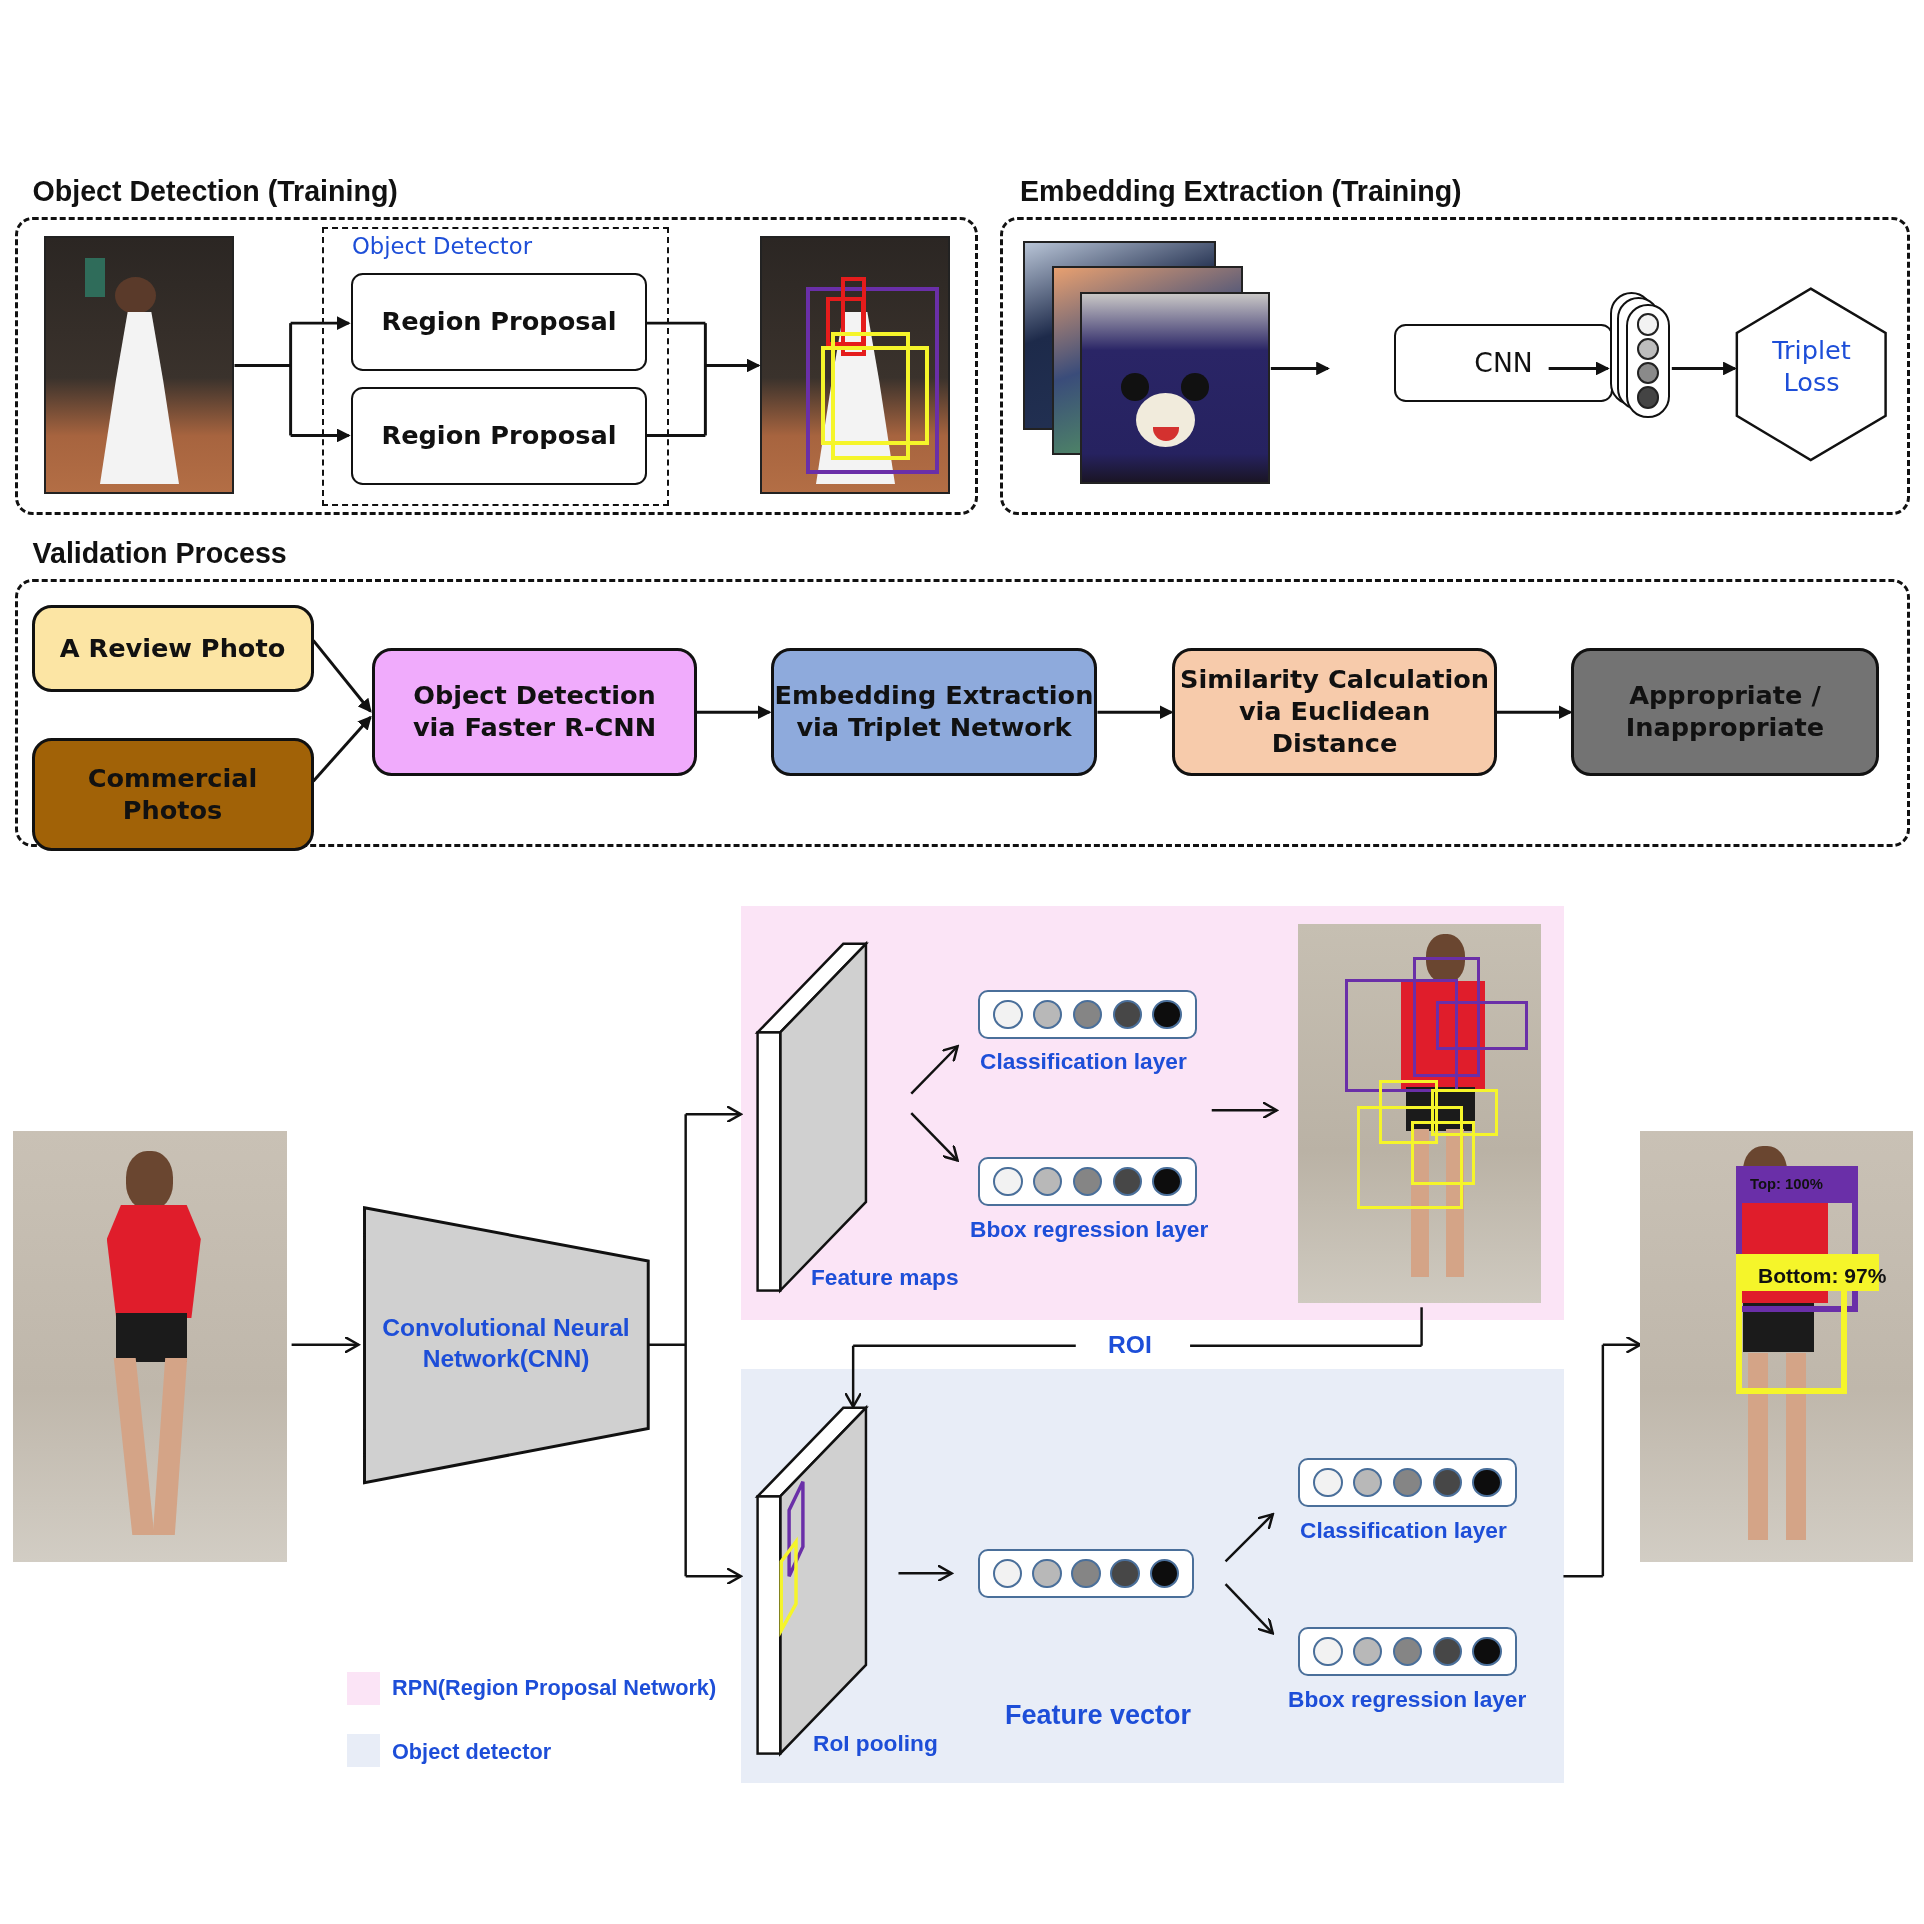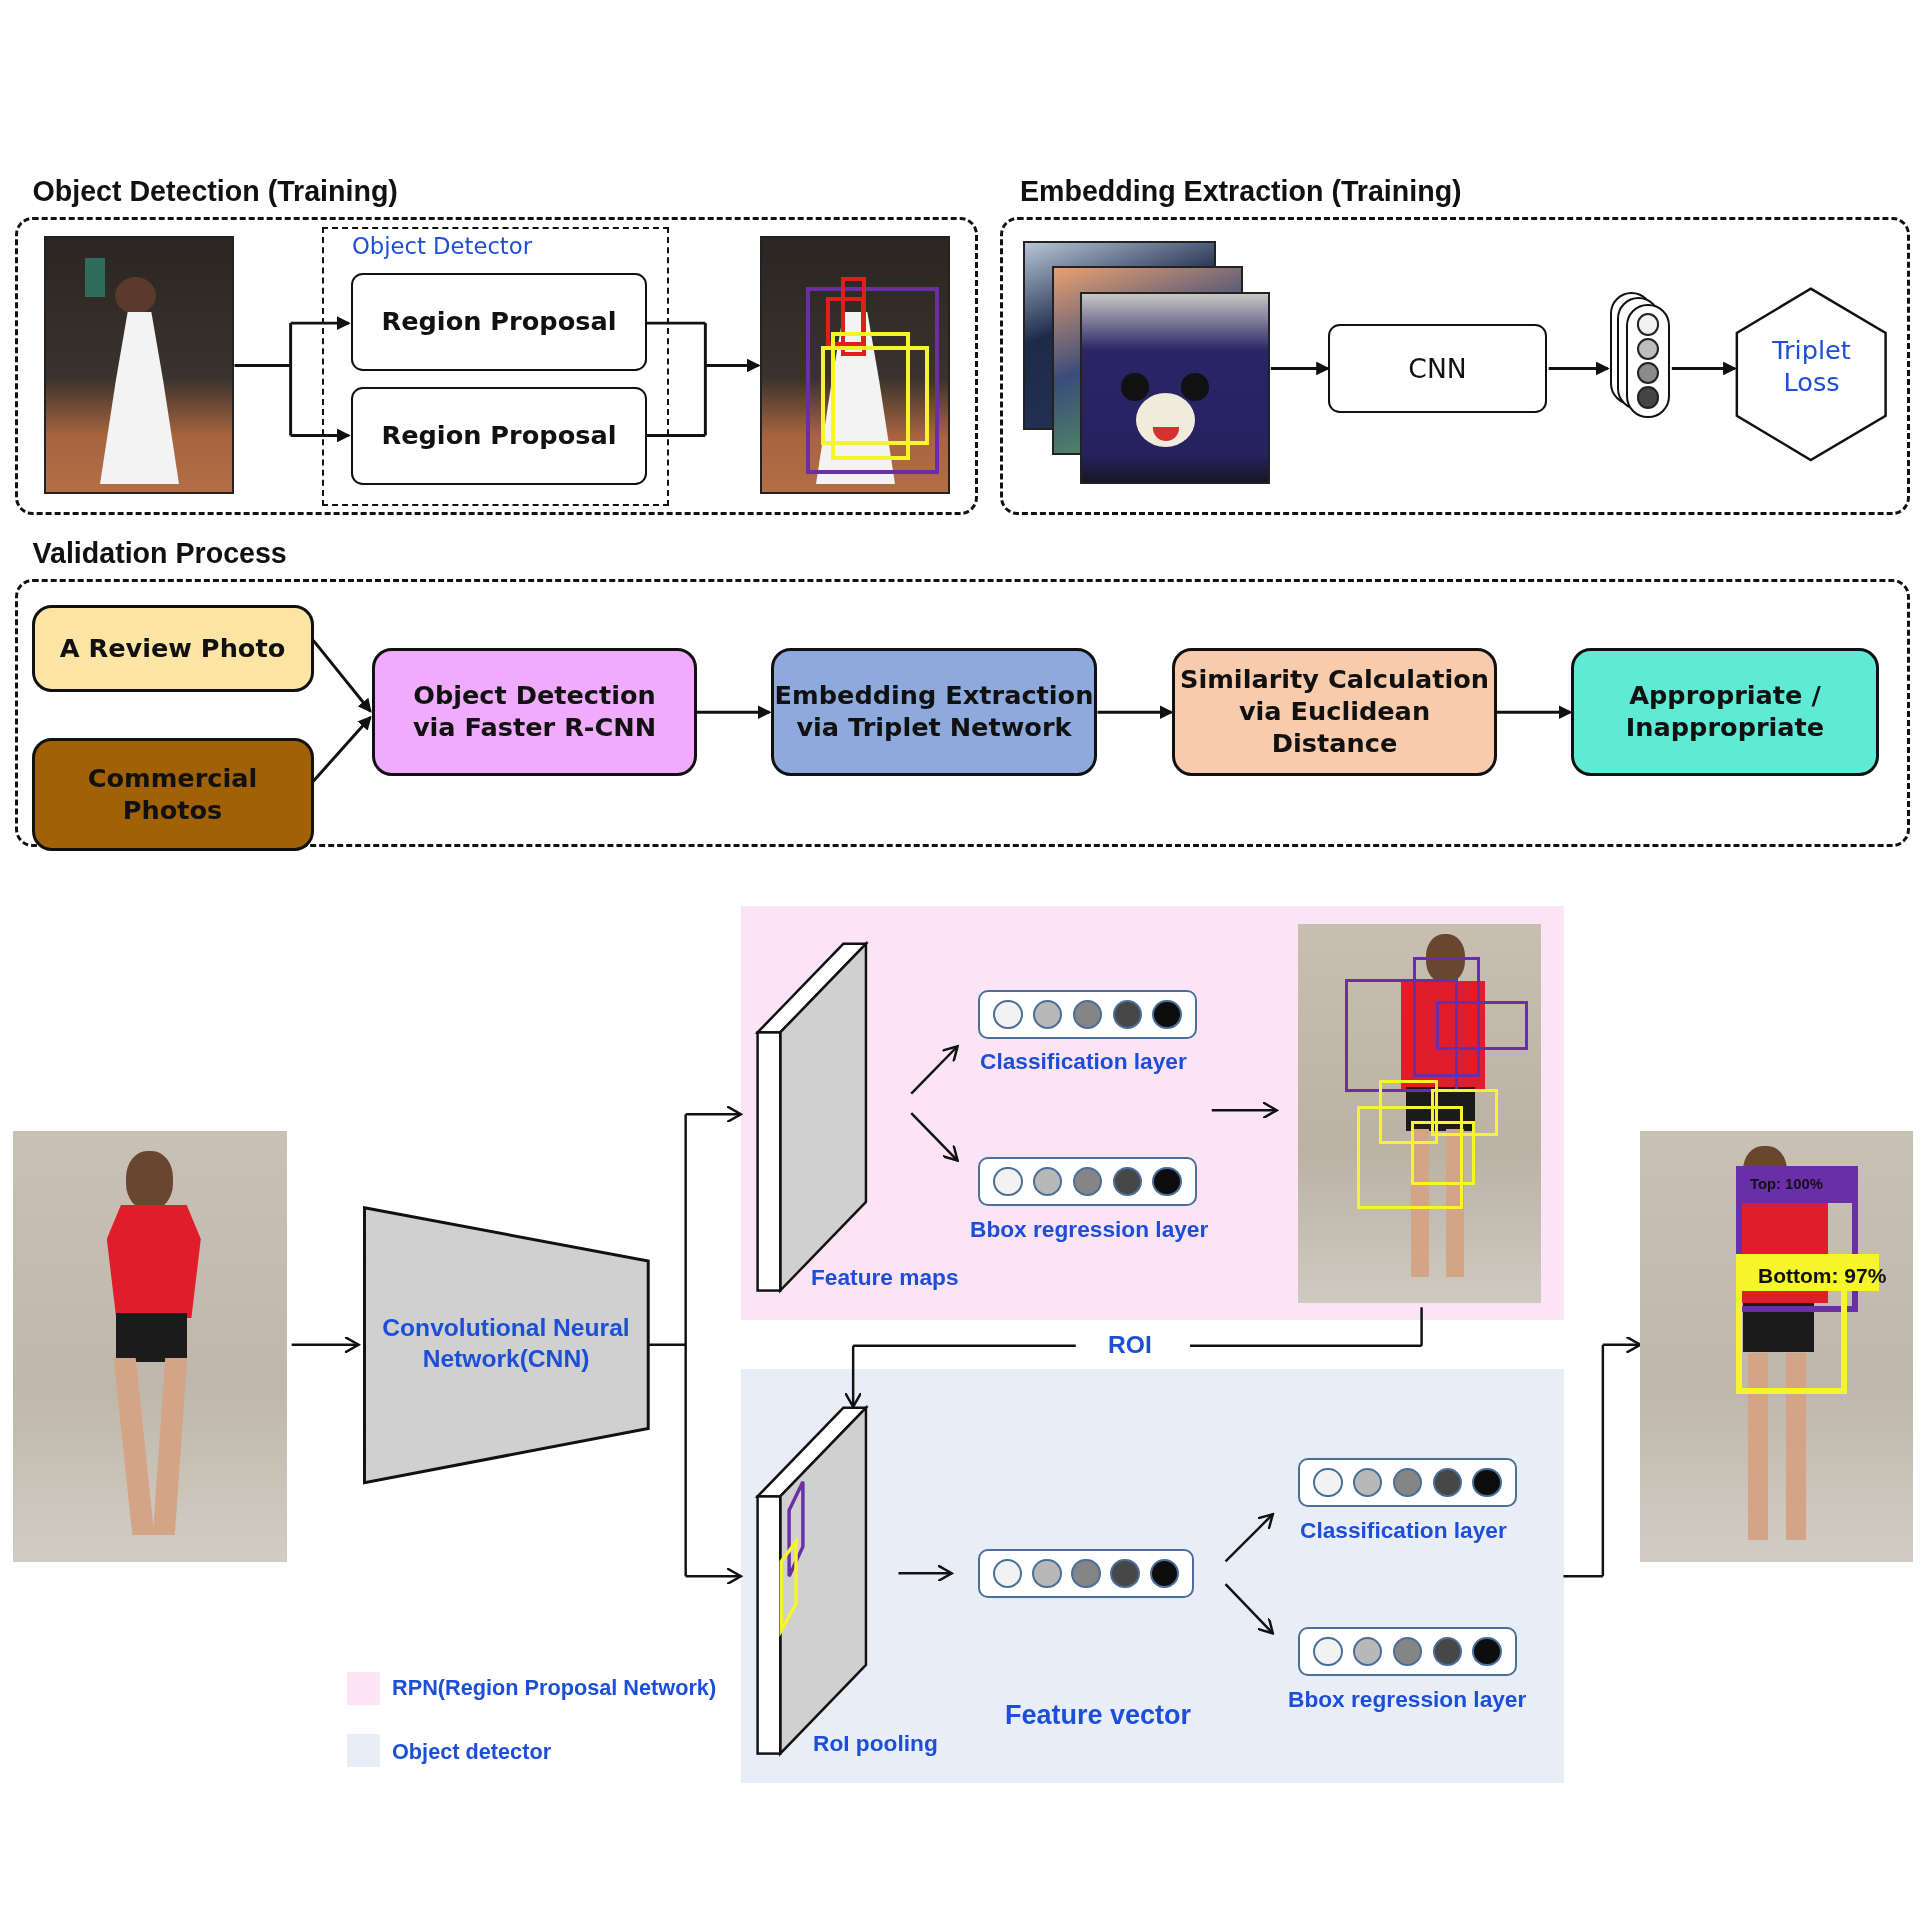--- a/index.html
+++ b/index.html
@@ -47,21 +47,21 @@
 
 <div class="photo" style="left:1023px; top:241px; width:193px; height:189px; border:2px solid #222; background:linear-gradient(160deg,#b8c4d6 0%,#1d2a4a 40%,#243356 100%);"></div>
 <div class="photo" style="left:1052px; top:266px; width:191px; height:189px; border:2px solid #222; background:linear-gradient(160deg,#e8a070 0%,#3a4c7a 45%,#5ba85a 100%);"></div>
 <div class="photo" style="left:1080px; top:292px; width:190px; height:192px; border:2px solid #222; background:linear-gradient(180deg,#c9c7c6 0%,#2a2566 30%,#262260 85%,#1a1525 100%);">
   <div class="abs" style="left:54px; top:99px; width:59px; height:54px; border-radius:50%; background:#f1ebdc;"></div>
   <div class="abs" style="left:39px; top:79px; width:27.6px; height:27.6px; border-radius:50%; background:#111;"></div>
   <div class="abs" style="left:99px; top:79px; width:27.6px; height:27.6px; border-radius:50%; background:#111;"></div>
   <div class="abs" style="left:71px; top:133px; width:25.6px; height:13.8px; border-radius:0 0 12.8px 12.8px; background:#d4312f;"></div>
 </div>
 
-<div class="rbox" style="left:1328px; top:324px; width:219px; height:89px; font-weight:normal; font-size:26.6px;">CNN</div>
+<div class="rbox" style="left:1394px; top:324px; width:219px; height:78px; font-weight:normal; font-size:26.6px;">CNN</div>
 
 <div class="abs" style="left:1610px; top:292px; width:43px; height:113px; border:2.5px solid #111; border-radius:21.7px; background:#fff; box-sizing:border-box;"></div>
 <div class="abs" style="left:1617px; top:297px; width:43px; height:113px; border:2.5px solid #111; border-radius:21.7px; background:#fff; box-sizing:border-box;"></div>
 <div class="abs" style="left:1626px; top:304px; width:44px; height:114px; border:2.5px solid #111; border-radius:21.7px; background:#fff; box-sizing:border-box; display:flex; flex-direction:column; align-items:center; justify-content:space-evenly; padding:5.9px 0;">
   <div style="width:18.7px;height:18.7px;border-radius:50%;border:2px solid #222;background:#f2f2f2;"></div>
   <div style="width:18.7px;height:18.7px;border-radius:50%;border:2px solid #222;background:#bdbdbd;"></div>
   <div style="width:18.7px;height:18.7px;border-radius:50%;border:2px solid #222;background:#8a8a8a;"></div>
   <div style="width:18.7px;height:18.7px;border-radius:50%;border:2px solid #222;background:#444;"></div>
 </div>
 
@@ -112,21 +112,21 @@
 
 <div class="vbox" style="left:31.5px; top:597px; width:282px; height:87px; background:#fce5a4;margin-top:8px;">A Review Photo</div>
 <div class="vbox" style="left:31.5px; top:738px; width:282px; height:113px; background:#a16207;">Commercial
 Photos</div>
 <div class="vbox" style="left:372px; top:648px; width:325px; height:128px; background:#f0abfc;">Object Detection
 via Faster R-CNN</div>
 <div class="vbox" style="left:771px; top:648px; width:326px; height:128px; background:#8eaadc;">Embedding Extraction
 via Triplet Network</div>
 <div class="vbox" style="left:1172px; top:648px; width:325px; height:128px; background:#f7cbab;">Similarity Calculation
 via Euclidean Distance</div>
-<div class="vbox" style="left:1571px; top:648px; width:308px; height:128px; background:#5eead4;">Appropriate /
+<div class="vbox" style="left:1571px; top:648px; width:308px; height:128px; background:#737373;">Appropriate /
 Inappropriate</div>
 
 <div class="abs" style="left:741px; top:906px; width:823px; height:414px; background:#fbe4f6;"></div>
 <div class="abs" style="left:741px; top:1369px; width:823px; height:414px; background:#e8edf7;"></div>
 
 <div class="photo" style="left:12.8px; top:1131px; width:274px; height:431px; background:linear-gradient(180deg,#c9c1b5 0%,#bfb7ab 60%,#d2cdc4 100%);">
   <div class="abs" style="left:113px; top:19.7px; width:47px; height:59px; border-radius:45%; background:#6a4630;"></div>
   <div class="abs" style="left:94px; top:74px; width:94px; height:113px; background:#e01d2b; clip-path:polygon(15% 0,85% 0,100% 30%,90% 100%,10% 100%,0 30%);"></div>
   <div class="abs" style="left:103px; top:182px; width:71px; height:49px; background:#1b1b1b;"></div>
   <div class="abs" style="left:110px; top:227px; width:21.7px; height:177px; background:#d4a487; transform:skewX(6deg);"></div>

